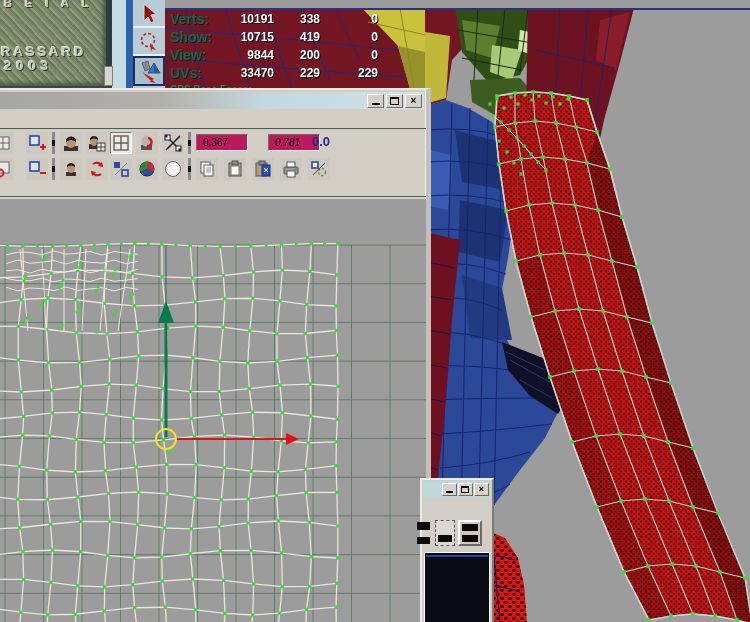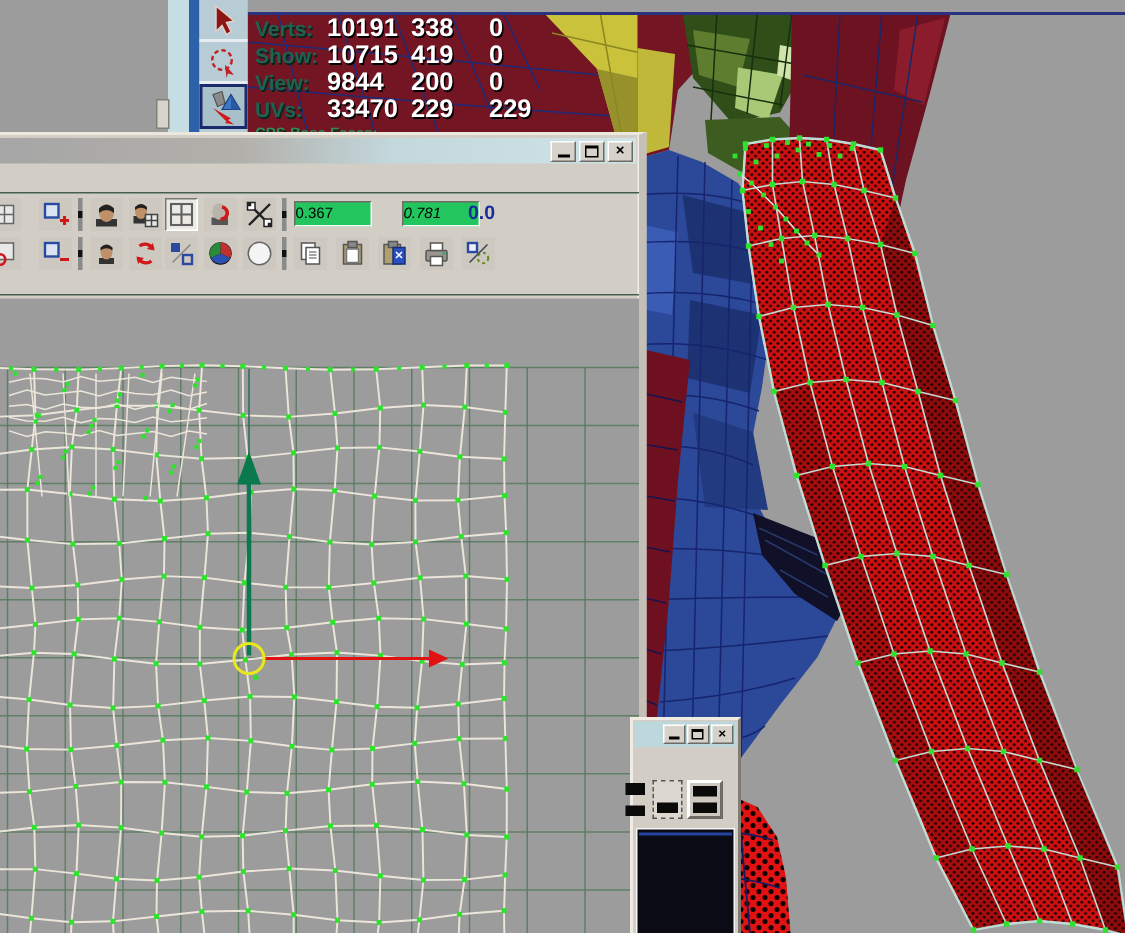--- a/index.html
+++ b/index.html
@@ -9,21 +9,21 @@
 #scene{position:absolute;left:0;top:0;z-index:1}
 
 #menubar{position:absolute;left:165px;top:0;width:585px;height:8px;background:#ece8d8;z-index:5;overflow:hidden;white-space:nowrap;padding-left:13px}
 .menuitem{display:inline-block;font-size:8px;line-height:8px;color:#101010;margin-right:9px;vertical-align:top}
 #blackseg{position:absolute;left:435px;top:0;width:42px;height:8px;background:#0c0c0c}
 #menuline{position:absolute;left:165px;top:8px;width:585px;height:2px;background:#2a3280;z-index:5}
 
 #stats{position:absolute;left:170px;top:10px;z-index:4}
 .srow{display:flex;height:18px;align-items:center}
 .slabel{width:48px;font-size:14px;font-weight:bold;color:#1d6352;text-shadow:1px 1px 0 #0a241c}
-.sv{width:56px;text-align:left;font-size:17px;font-weight:bold;color:#fff;text-shadow:1px 1px 0 #000}
+.sv{width:56px;text-align:right;font-size:12px;font-weight:bold;color:#fff;text-shadow:1px 1px 0 #000}
 .sv2{width:46px}.sv3{width:52px;margin-left:6px}
 .cps{font-size:10px;font-weight:bold;color:#2f8a56;text-shadow:1px 1px 0 #0a2a1a;margin-top:2px}
 
 #wm{position:absolute;left:0;top:0;width:112px;height:88px;z-index:6;overflow:hidden;
  background:repeating-linear-gradient(47deg,#7b8868 0 3px,#6b795b 3px 5px,#8d9a7c 5px 7px),#7b8868;
  border-right:6px solid #2d3a46;border-bottom:2px solid #3a4650;box-shadow:inset -3px -3px 4px #4a5644}
 .wmtext{position:absolute;color:#c6cabc;font-weight:bold;text-shadow:1px 1px 0 #30382c,-1px -1px 0 #e0e4d6}
 #wm-l1{left:4px;top:-3px;font-size:11px;letter-spacing:5px}
 #wm-l2{left:1px;top:44px;font-size:13px;letter-spacing:3px}
 #wm-l3{left:4px;top:58px;font-size:13px;letter-spacing:5px}
@@ -41,22 +41,22 @@
 #uvtitle{position:absolute;left:0;top:2px;right:2px;height:17px;
  background:linear-gradient(90deg,#a6a6a6,#b2b0aa 38%,#c3d8dd 62%,#cfe3e7)}
 .wbtn{position:absolute;top:2px;width:17px;height:14px;background:#d6d2ca;border:1px solid;border-color:#fff #6e6a64 #6e6a64 #fff;
  font-size:10px;font-weight:bold;color:#000;text-align:center;line-height:11px;cursor:default}
 .minbar{position:absolute;left:4px;bottom:2px;width:8px;height:2px;background:#000}
 .maxbox{position:absolute;left:3px;top:2px;width:9px;height:8px;border:1px solid #000;border-top-width:2px}
 .gline{position:absolute;left:0;right:0;height:1px;background:#44604a}
 .ibtn{position:absolute;width:22px;height:22px;background:#cdc9c1;display:flex;align-items:center;justify-content:center}
 .ibtn.pressed{background:#eceae4;border:1px solid;border-color:#7a766e #fff #fff #7a766e}
 .vsep{position:absolute;width:3px;height:22px;background:linear-gradient(#8a8a8a 0 38%,#111 38% 62%,#8a8a8a 62%)}
-.fld{position:absolute;height:17px;width:52px;background:#22c55e;border:1px solid;border-color:#6e6a64 #f8f8f8 #f8f8f8 #6e6a64;
- font-size:10px;padding-left:0;color:#000;font-family:"Liberation Sans",sans-serif}
+.fld{position:absolute;height:17px;width:52px;background:#be185d;border:1px solid;border-color:#6e6a64 #f8f8f8 #f8f8f8 #6e6a64;
+ font-size:10px;padding-left:6px;color:#000;font-family:"Liberation Sans",sans-serif}
 #readout{position:absolute;left:312px;top:44px;font-size:13px;font-weight:bold;color:#1a2a9a}
 #uvcanvas{position:absolute;left:0;top:109px;width:426px;height:425px;background:#9c9c9c;overflow:hidden}
 
 #miniwin{position:absolute;left:420px;top:478px;width:74px;height:150px;background:#d2cec6;z-index:20;
  border:2px solid;border-color:#f0ece4 #807c74 #807c74 #f0ece4}
 #minititle{position:absolute;left:1px;top:1px;right:1px;height:17px;background:#bcd8dc}
 .mwbtn{position:absolute;top:2px;width:15px;height:13px;background:#d6d2ca;border:1px solid;border-color:#fff #6e6a64 #6e6a64 #fff;
  font-size:9px;font-weight:bold;color:#000;text-align:center;line-height:10px}
 .mgroup{position:absolute;height:26px;top:40px}
 .mbar{background:#0a0a0a}
@@ -262,20 +262,25 @@
     </div>
     <div class="srow">
       <span class="slabel">UVs:</span>
       <span class="sv">33470</span>
       <span class="sv sv2">229</span>
       <span class="sv sv3">229</span>
     </div>
     <div class="cps">CPS Base Faces:</div>
   </div>
 
+  <div id="wm">
+    <span class="wmtext" id="wm-l1">B E I A L</span>
+    <span class="wmtext" id="wm-l2">RASSARD</span>
+    <span class="wmtext" id="wm-l3">2003</span>
+  </div>
   <div id="shelfstrip"></div>
   <div id="handle"></div>
   <div id="shelfedge"></div>
 
   <div id="toolbox">
     <div class="tool">
       <span>
         <svg width="26" height="24" viewBox="0 0 26 24">
           <path d="M8,2 L8,19 L12,15 L15,21 L18,19 L15,13 L20,12 Z" fill="#8c1616" stroke="#e8d0c8" stroke-width="1"></path>
         </svg>

